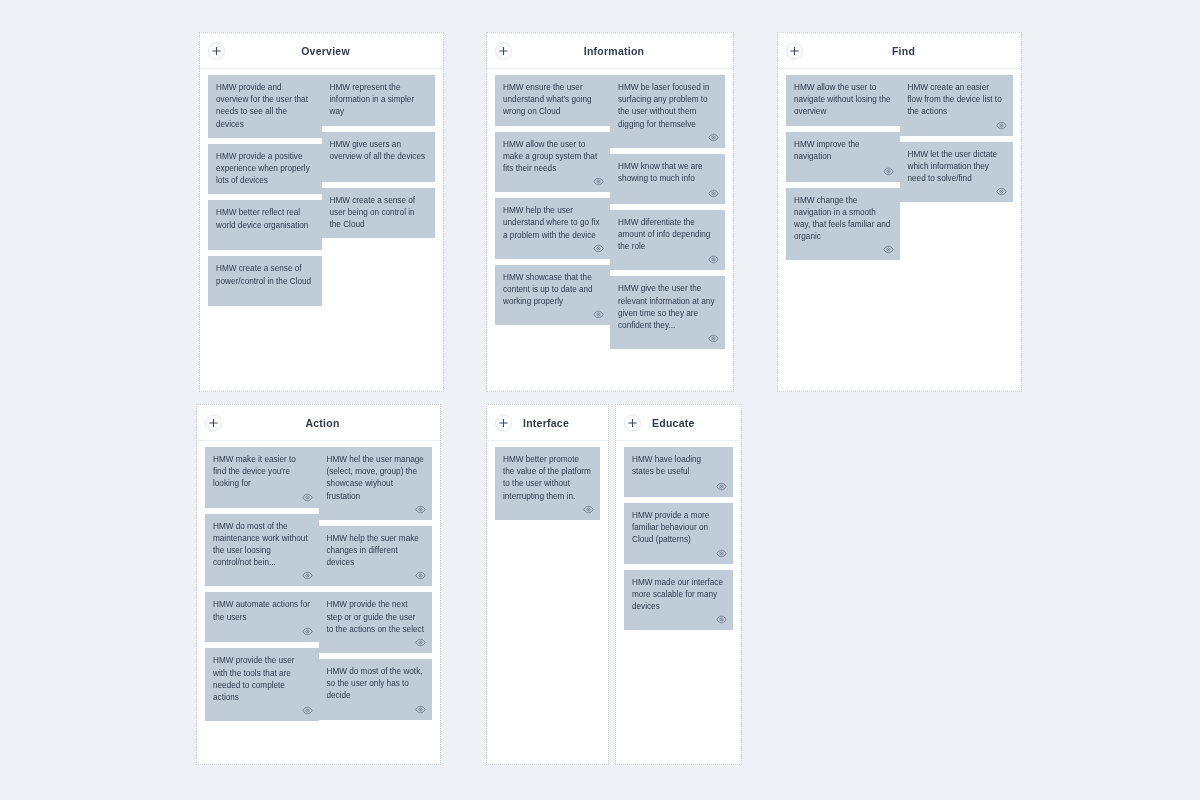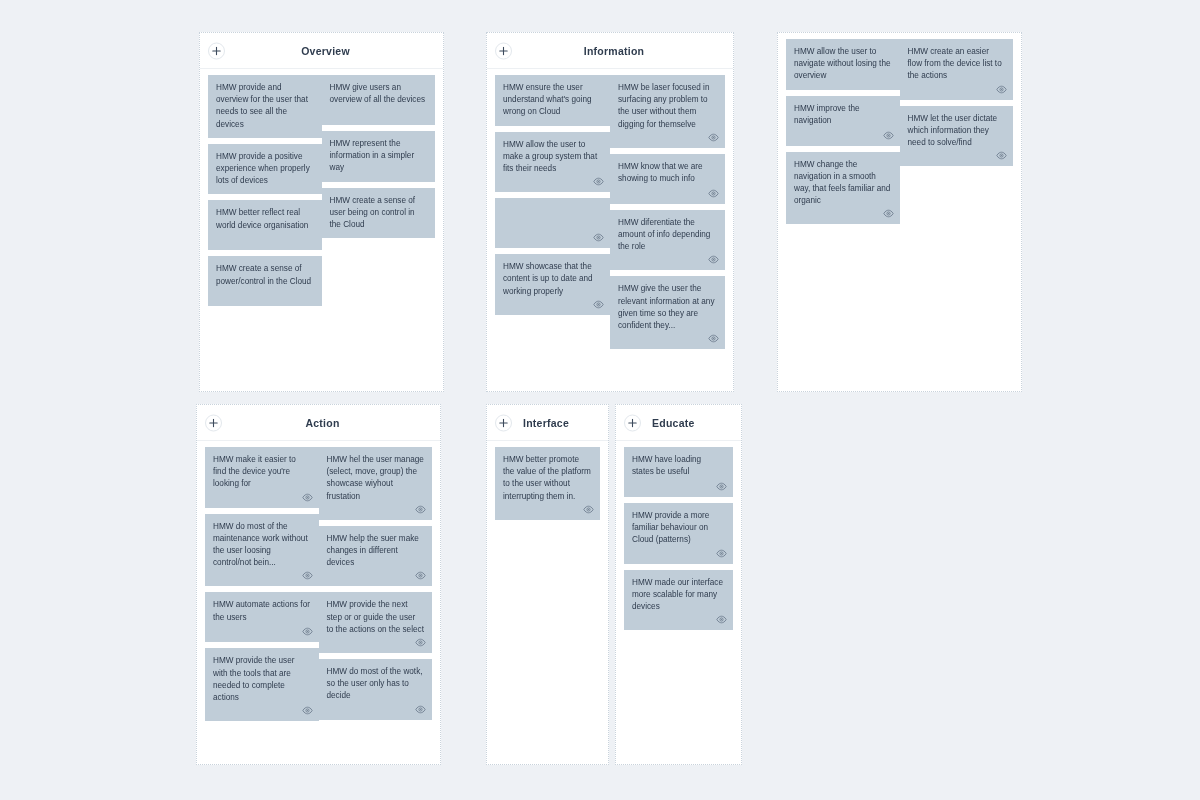--- a/index.html
+++ b/index.html
@@ -141,26 +141,26 @@
           </div>
           <div class="card">
             <span class="card-text">HMW better reflect real world device organisation</span>
           </div>
           <div class="card">
             <span class="card-text">HMW create a sense of power/control in the Cloud</span>
           </div>
         </div>
         <div class="column">
           <div class="card">
+            <span class="card-text">HMW represent the information in a simpler way</span>
+          </div>
+          <div class="card">
             <span class="card-text">HMW give users an overview of all the devices</span>
           </div>
           <div class="card">
-            <span class="card-text">HMW represent the information in a simpler way</span>
-          </div>
-          <div class="card">
             <span class="card-text">HMW create a sense of user being on control in the Cloud</span>
           </div>
         </div>
       </div>
     </div>
     <div class="board" style="left: 486px; top: 32px; width: 248px; height: 360px;">
       <div class="board-header">
         <div class="add-btn">
           <span>
             <svg width="9" height="9" viewBox="0 0 9 9">
@@ -179,20 +179,21 @@
             <span class="card-text">HMW allow the user to make a group system that fits their needs</span>
             <span class="eye">
               <svg width="11" height="11" viewBox="0 0 16 16">
                 <path d="M1.2 8 C3.2 4.4 6 3.2 8 3.2 C10 3.2 12.8 4.4 14.8 8 C12.8 11.6 10 12.8 8 12.8 C6 12.8 3.2 11.6 1.2 8 Z" fill="none" stroke="#4a5a6e" stroke-width="1.2"></path>
                 <circle cx="8" cy="8" r="2.3" fill="none" stroke="#4a5a6e" stroke-width="1.2"></circle>
                 <circle cx="8" cy="8" r="0.9" fill="#4a5a6e"></circle>
               </svg>
             </span>
           </div>
           <div class="card has-eye">
+            <span class="card-text">HMW help the user understand where to go fix a problem with the device</span>
             <span class="eye">
               <svg width="11" height="11" viewBox="0 0 16 16">
                 <path d="M1.2 8 C3.2 4.4 6 3.2 8 3.2 C10 3.2 12.8 4.4 14.8 8 C12.8 11.6 10 12.8 8 12.8 C6 12.8 3.2 11.6 1.2 8 Z" fill="none" stroke="#4a5a6e" stroke-width="1.2"></path>
                 <circle cx="8" cy="8" r="2.3" fill="none" stroke="#4a5a6e" stroke-width="1.2"></circle>
                 <circle cx="8" cy="8" r="0.9" fill="#4a5a6e"></circle>
               </svg>
             </span>
           </div>
           <div class="card has-eye">
             <span class="card-text">HMW showcase that the content is up to date and working properly</span>
@@ -243,20 +244,30 @@
                 <path d="M1.2 8 C3.2 4.4 6 3.2 8 3.2 C10 3.2 12.8 4.4 14.8 8 C12.8 11.6 10 12.8 8 12.8 C6 12.8 3.2 11.6 1.2 8 Z" fill="none" stroke="#4a5a6e" stroke-width="1.2"></path>
                 <circle cx="8" cy="8" r="2.3" fill="none" stroke="#4a5a6e" stroke-width="1.2"></circle>
                 <circle cx="8" cy="8" r="0.9" fill="#4a5a6e"></circle>
               </svg>
             </span>
           </div>
         </div>
       </div>
     </div>
     <div class="board" style="left: 777px; top: 32px; width: 245px; height: 360px;">
+      <div class="board-header">
+        <div class="add-btn">
+          <span>
+            <svg width="9" height="9" viewBox="0 0 9 9">
+              <path d="M4.5 0.8 L4.5 8.2 M0.8 4.5 L8.2 4.5" stroke="#3c4a5c" stroke-width="1.1" stroke-linecap="round"></path>
+            </svg>
+          </span>
+        </div>
+        <div class="board-title">Find</div>
+      </div>
       <div class="board-body">
         <div class="column">
           <div class="card">
             <span class="card-text">HMW allow the user to navigate without losing the overview</span>
           </div>
           <div class="card has-eye">
             <span class="card-text">HMW improve the navigation</span>
             <span class="eye">
               <svg width="11" height="11" viewBox="0 0 16 16">
                 <path d="M1.2 8 C3.2 4.4 6 3.2 8 3.2 C10 3.2 12.8 4.4 14.8 8 C12.8 11.6 10 12.8 8 12.8 C6 12.8 3.2 11.6 1.2 8 Z" fill="none" stroke="#4a5a6e" stroke-width="1.2"></path>

